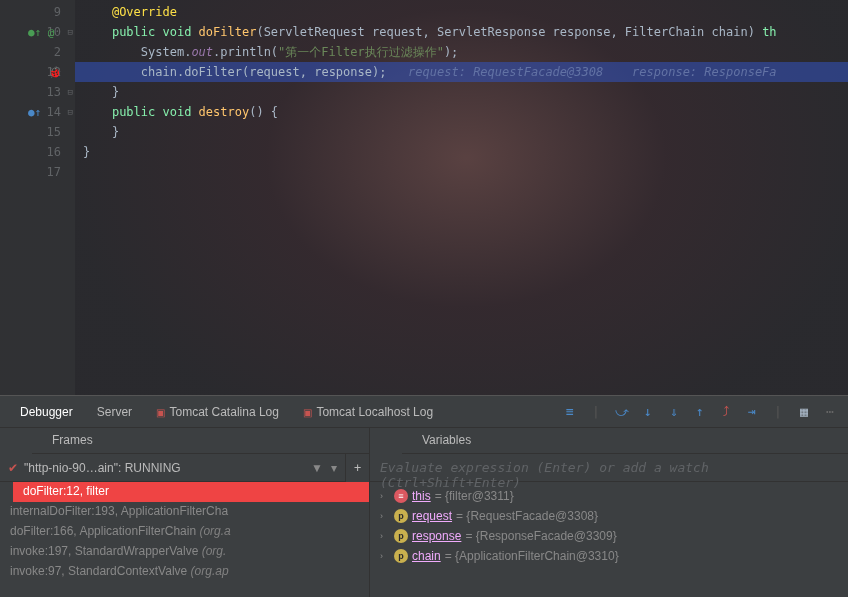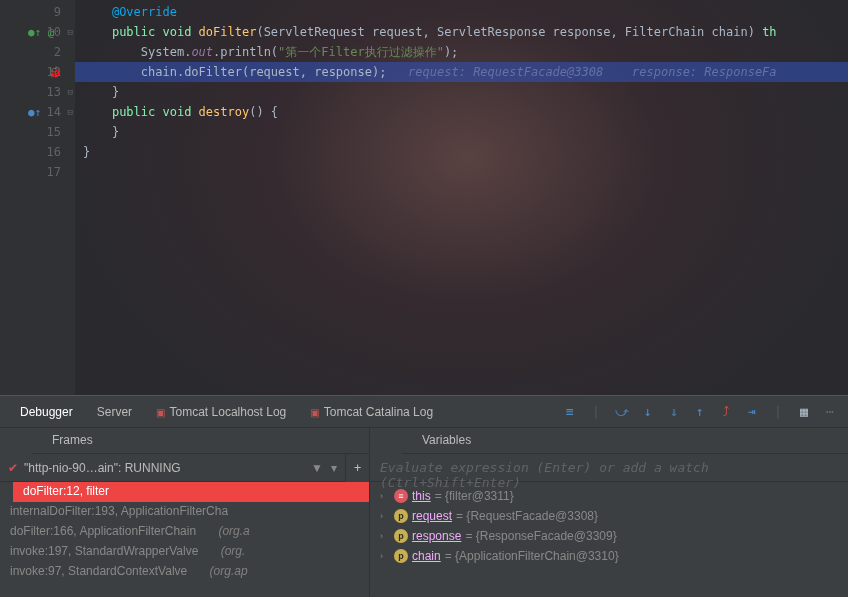--- a/index.html
+++ b/index.html
@@ -61,21 +61,21 @@
   line-height: 20px;
   white-space: pre;
   padding-left: 8px;
 }
 .hl-line {
   background: rgba(50,80,180,0.6);
 }
 .kw { color: #86efac; }
 .str { color: #6a8759; }
 .method { color: #ffc66d; }
-.ann { color: #0ea5e9; }
+.ann { color: #fde047; }
 .static { color: #9876aa; font-style: italic; }
 .param { color: #a9b7c6; }
 .hint { color: #6272a4; font-style: italic; }
 
 .lower-panel {
   position: relative;
   height: 253px;
   background: #3c3f41;
   border-top: 1px solid #555;
   z-index: 2;
@@ -166,21 +166,21 @@
   font-size: 12px;
   color: #888;
   white-space: nowrap;
   overflow: hidden;
 }
 .frame-item.sel {
   background: #ef4444;
   color: #fff;
   margin-left: 13px;
 }
-.frame-loc { color: #808080; font-style: italic; margin-left: 19px; }
+.frame-loc { color: #808080; font-style: italic; }
 .watch-input {
   height: 28px;
   padding: 6px 10px;
   color: #606366;
   font-style: italic;
   font-family: Consolas, monospace;
   font-size: 13px;
   border-bottom: 1px solid #323232;
 }
 .var-list { padding: 4px 0; }
@@ -262,22 +262,22 @@
     <div class="code-line">    <span>}</span></div>
     <div class="code-line"><span>}</span></div>
     <div class="code-line"></div>
   </div>
 </div>
 
 <div class="lower-panel">
   <div class="tabs">
     <div class="tab active">Debugger</div>
     <div class="tab">Server</div>
+    <div class="tab"><span class="tab-icon">▣</span><span>Tomcat Catalina Log</span></div>
     <div class="tab"><span class="tab-icon">▣</span><span>Tomcat Localhost Log</span></div>
-    <div class="tab"><span class="tab-icon">▣</span><span>Tomcat Catalina Log</span></div>
     <div class="toolbar-icons">
       <span class="ticon" style="color:#4a88c7">≡</span>
       <span class="ticon" style="color:#555">|</span>
       <span class="ticon" style="color:#4a88c7">⤻</span>
       <span class="ticon" style="color:#4a88c7">↓</span>
       <span class="ticon" style="color:#4a88c7">⇓</span>
       <span class="ticon" style="color:#4a88c7">↑</span>
       <span class="ticon" style="color:#c75450">⤴</span>
       <span class="ticon" style="color:#4a88c7">⇥</span>
       <span class="ticon" style="color:#555">|</span>

